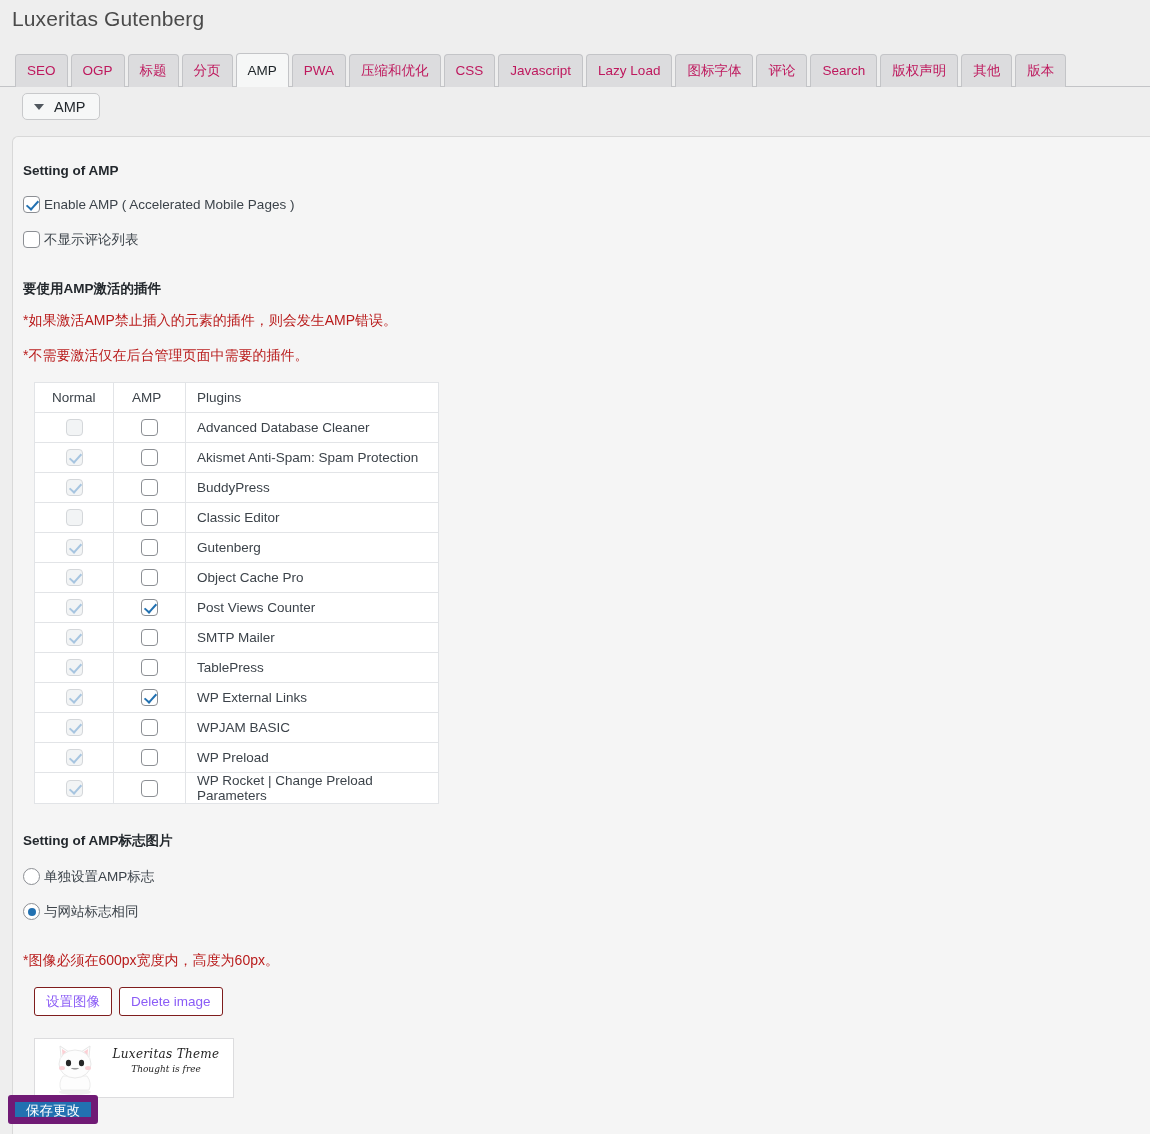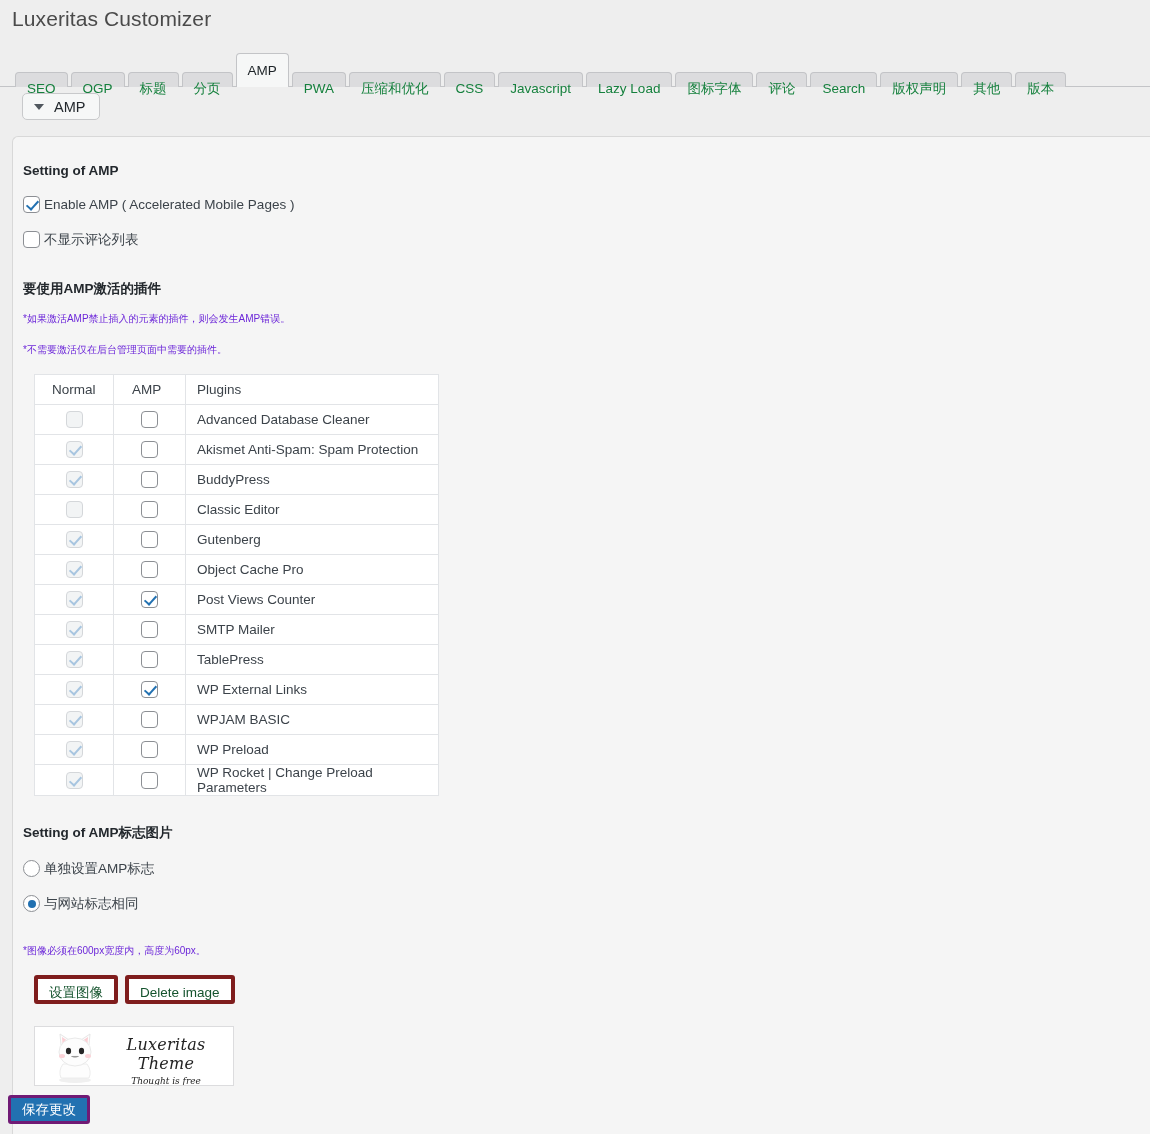--- a/index.html
+++ b/index.html
@@ -37,26 +37,26 @@
     content:"";
     position:absolute;
     left:0; right:0; bottom:0;
     height:1px;
     background:#c3c4c7;
   }
   .tab {
     display: inline-block;
     position: relative;
     z-index: 2;
-    height: 15px;
+    height: 33px;
     line-height: 31px;
     padding: 0 11px;
     margin: 0 3px 0 0;
     font-size: 13.5px;
-    color: #15803d;
+    color: #be185d;
     background: #dcdcde;
     border: 1px solid #c3c4c7;
     border-bottom: none;
     border-radius: 4px 4px 0 0;
     vertical-align: bottom;
     cursor: pointer;
     text-align: center;
   }
   .tab.active {
     background: #f6f7f7;
@@ -111,22 +111,22 @@
   h3.section-title {
     font-size: 13.5px;
     font-weight: bold;
     color: #23282d;
     margin: 0 0 14px 0;
     padding: 0;
   }
   h3.section-title.second { margin-top: 28px; }
 
   .note {
-    font-size: 10px;
-    color: #6d28d9;
+    font-size: 14px;
+    color: #b91c1c;
     margin: 0 0 17px 0;
   }
 
   
   .chk-row {
     display: flex;
     align-items: center;
     height: 25px;
     margin-bottom: 10px;
   }
@@ -206,22 +206,22 @@
   #plugins-table thead th:nth-child(2) { padding-left: 18px; }
   #plugins-table thead th:nth-child(3) { padding-left: 11px; }
   #plugins-table td.cb { text-align: center; }
   #plugins-table td.cb .cbox { display: inline-block; vertical-align: middle; }
   #plugins-table td.name { padding-left: 11px; }
 
   
   .btn-row { margin: 0 0 0 11px; display: flex; gap: 7px; }
   .btn-outline {
     background: #fff;
-    border: 4px solid #7f1d1d;
-    color: #14532d;
+    border: 1px solid #7f1d1d;
+    color: #8b5cf6;
     border-radius: 3px;
     font-size: 13.5px;
     font-family: inherit;
     height: 29px;
     padding: 0 11px;
     cursor: pointer;
     line-height: 27px;
   }
 
   
@@ -238,42 +238,42 @@
     width: 50px; height: 52px;
   }
   #logo-text {
     position: absolute; left: 71px; top: 8px;
     width: 120px;
     text-align: center;
     font-family: "DejaVu Serif", serif;
     font-style: italic;
     color: #232323;
   }
-  #logo-text .t1 { display:block; font-size: 16px; letter-spacing: .3px; }
+  #logo-text .t1 { display:block; font-size: 12px; letter-spacing: .3px; }
   #logo-text .t2 { display:block; font-size: 9px; margin-top: 3px; }
 
   
   #save-btn {
     position: absolute;
     left: 8px; top: 1095px;
     background: #2271b1;
-    border: 3px solid #701a75;
+    border: 7px solid #701a75;
     border-radius: 3px;
     color: #fff;
     font-family: inherit;
     font-size: 13.5px;
     height: 29px;
     padding: 0 11px;
     cursor: pointer;
   }
 </style>
 </head>
 <body>
 
-<h1 id="page-title">Luxeritas Customizer</h1>
+<h1 id="page-title">Luxeritas Gutenberg</h1>
 
 <div id="tabbar"><div class="tab">SEO</div><div class="tab">OGP</div><div class="tab">标题</div><div class="tab">分页</div><div class="tab active">AMP</div><div class="tab">PWA</div><div class="tab">压缩和优化</div><div class="tab">CSS</div><div class="tab">Javascript</div><div class="tab">Lazy Load</div><div class="tab">图标字体</div><div class="tab">评论</div><div class="tab">Search</div><div class="tab">版权声明</div><div class="tab">其他</div><div class="tab">版本</div></div>
 
 <div id="accordion-wrap">
   <div id="accordion-btn">
     <span class="caret"></span>
     <span>AMP</span>
   </div>
 </div>
 

